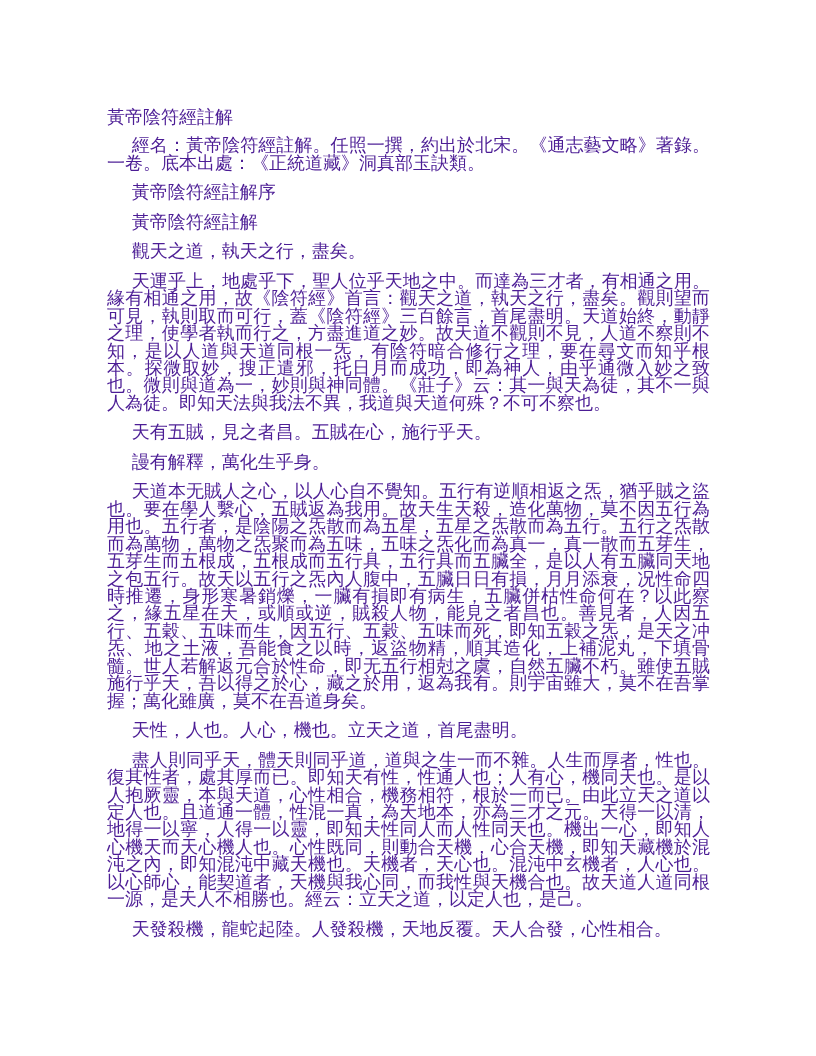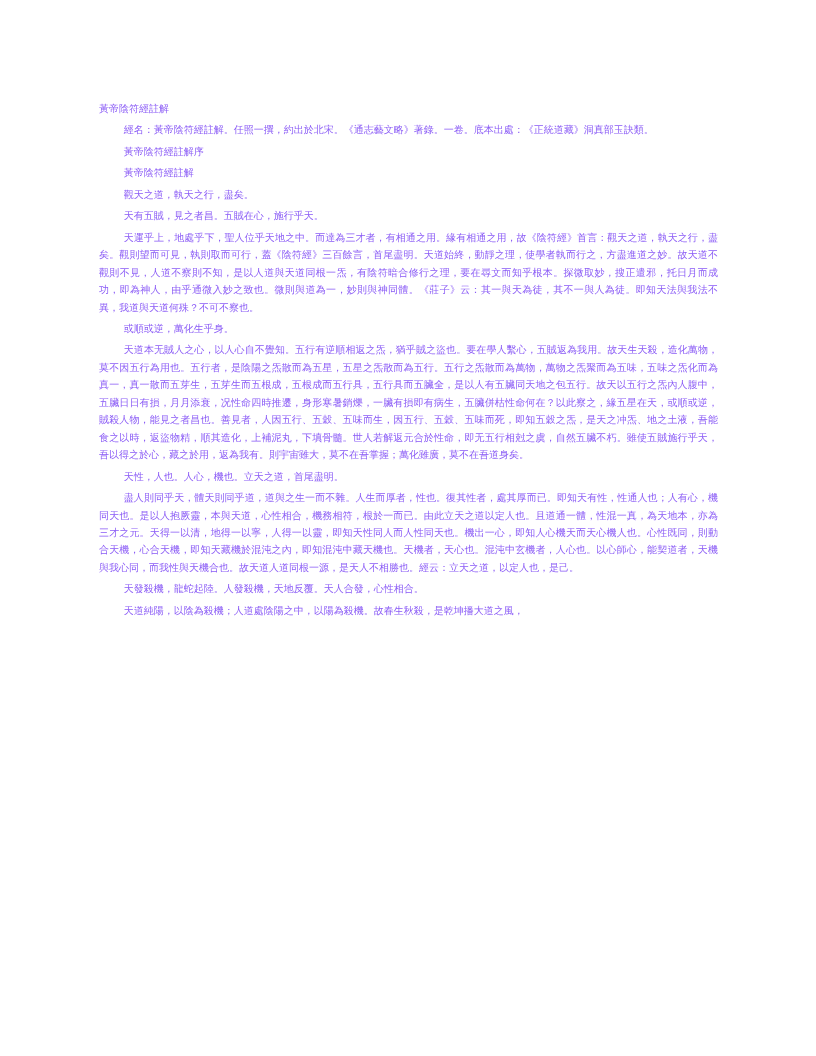--- a/index.html
+++ b/index.html
@@ -20,52 +20,52 @@
     width: 816px;
     height: 1056px;
     background: #ffffff;
     box-sizing: border-box;
     padding: 96px 94px 96px 95px;
   }
   .doc-body {
     width: 627px;
   }
   .para {
-    margin: 4px;
+    margin: 12px;
     padding: 0;
-    font-size: 10px;
+    font-size: 18px;
     line-height: 17.45px;
     text-align: justify;
     text-justify: inter-character;
     word-break: break-all;
     letter-spacing: 0px;
-    color: #8b5cf6;
+    color: #4c1d95;
     font-family: "DejaVu Serif", "Liberation Serif", serif;
   }
   .para.indent {
     text-indent: 24.8px;
+    font-family: Liberation Serif, serif;
   }
   .para.noindent {
     text-indent: 0;
   }
 </style>
 </head>
 <body>
 
 <div class="page">
   <div class="doc-body">
 
     <p class="para noindent">黃帝陰符經註解</p>
     <p class="para indent">經名：黃帝陰符經註解。任照一撰，約出於北宋。《通志藝文略》著錄。一卷。底本出處：《正統道藏》洞真部玉訣類。</p>
     <p class="para indent">黃帝陰符經註解序</p>
     <p class="para indent">黃帝陰符經註解</p>
     <p class="para indent">觀天之道，執天之行，盡矣。</p>
+    <p class="para indent">天運乎上，地處乎下，聖人位乎天地之中。而達為三才者，有相通之用。緣有相通之用，故《陰符經》首言：觀天之道，執天之行，盡矣。觀則望而可見，執則取而可行，蓋《陰符經》三百餘言，首尾盡明。天道始終，動靜之理，使學者執而行之，方盡進道之妙。故天道不觀則不見，人道不察則不知，是以人道與天道同根一炁，有陰符暗合修行之理，要在尋文而知乎根本。探微取妙，搜正遣邪，托日月而成功，即為神人，由乎通微入妙之致也。微則與道為一，妙則與神同體。《莊子》云：其一與天為徒，其不一與人為徒。即知天法與我法不異，我道與天道何殊？不可不察也。</p>
     <p class="para indent">天有五賊，見之者昌。五賊在心，施行乎天。</p>
-    <p class="para indent">天運乎上，地處乎下，聖人位乎天地之中。而達為三才者，有相通之用。緣有相通之用，故《陰符經》首言：觀天之道，執天之行，盡矣。觀則望而可見，執則取而可行，蓋《陰符經》三百餘言，首尾盡明。天道始終，動靜之理，使學者執而行之，方盡進道之妙。故天道不觀則不見，人道不察則不知，是以人道與天道同根一炁，有陰符暗合修行之理，要在尋文而知乎根本。探微取妙，搜正遣邪，托日月而成功，即為神人，由乎通微入妙之致也。微則與道為一，妙則與神同體。《莊子》云：其一與天為徒，其不一與人為徒。即知天法與我法不異，我道與天道何殊？不可不察也。</p>
-    <p class="para indent">或順或逆，萬化生乎身。</p>
+    <p class="para indent">謾有解釋，萬化生乎身。</p>
     <p class="para indent">天道本无賊人之心，以人心自不覺知。五行有逆順相返之炁，猶乎賊之盜也。要在學人繫心，五賊返為我用。故天生天殺，造化萬物，莫不因五行為用也。五行者，是陰陽之炁散而為五星，五星之炁散而為五行。五行之炁散而為萬物，萬物之炁聚而為五味，五味之炁化而為真一，真一散而五芽生，五芽生而五根成，五根成而五行具，五行具而五臟全，是以人有五臟同天地之包五行。故天以五行之炁內人腹中，五臟日日有損，月月添衰，况性命四時推遷，身形寒暑銷爍，一臟有損即有病生，五臟併枯性命何在？以此察之，緣五星在天，或順或逆，賊殺人物，能見之者昌也。善見者，人因五行、五穀、五味而生，因五行、五穀、五味而死，即知五穀之炁，是天之冲炁、地之土液，吾能食之以時，返盜物精，順其造化，上補泥丸，下填骨髓。世人若解返元合於性命，即无五行相尅之虞，自然五臟不朽。雖使五賊施行乎天，吾以得之於心，藏之於用，返為我有。則宇宙雖大，莫不在吾掌握；萬化雖廣，莫不在吾道身矣。</p>
     <p class="para indent">天性，人也。人心，機也。立天之道，首尾盡明。</p>
     <p class="para indent">盡人則同乎天，體天則同乎道，道與之生一而不雜。人生而厚者，性也。復其性者，處其厚而已。即知天有性，性通人也；人有心，機同天也。是以人抱厥靈，本與天道，心性相合，機務相符，根於一而已。由此立天之道以定人也。且道通一體，性混一真，為天地本，亦為三才之元。天得一以清，地得一以寧，人得一以靈，即知天性同人而人性同天也。機出一心，即知人心機天而天心機人也。心性既同，則動合天機，心合天機，即知天藏機於混沌之內，即知混沌中藏天機也。天機者，天心也。混沌中玄機者，人心也。以心師心，能契道者，天機與我心同，而我性與天機合也。故天道人道同根一源，是天人不相勝也。經云：立天之道，以定人也，是己。</p>
     <p class="para indent">天發殺機，龍蛇起陸。人發殺機，天地反覆。天人合發，心性相合。</p>
-    <p class="para indent">天道純陽，以陰為殺機；人道處陰陽之中，以陽為殺機。故春生秋殺，是乾坤播大道之風，</p>
 
   </div>
 </div>
 
 </body></html>

